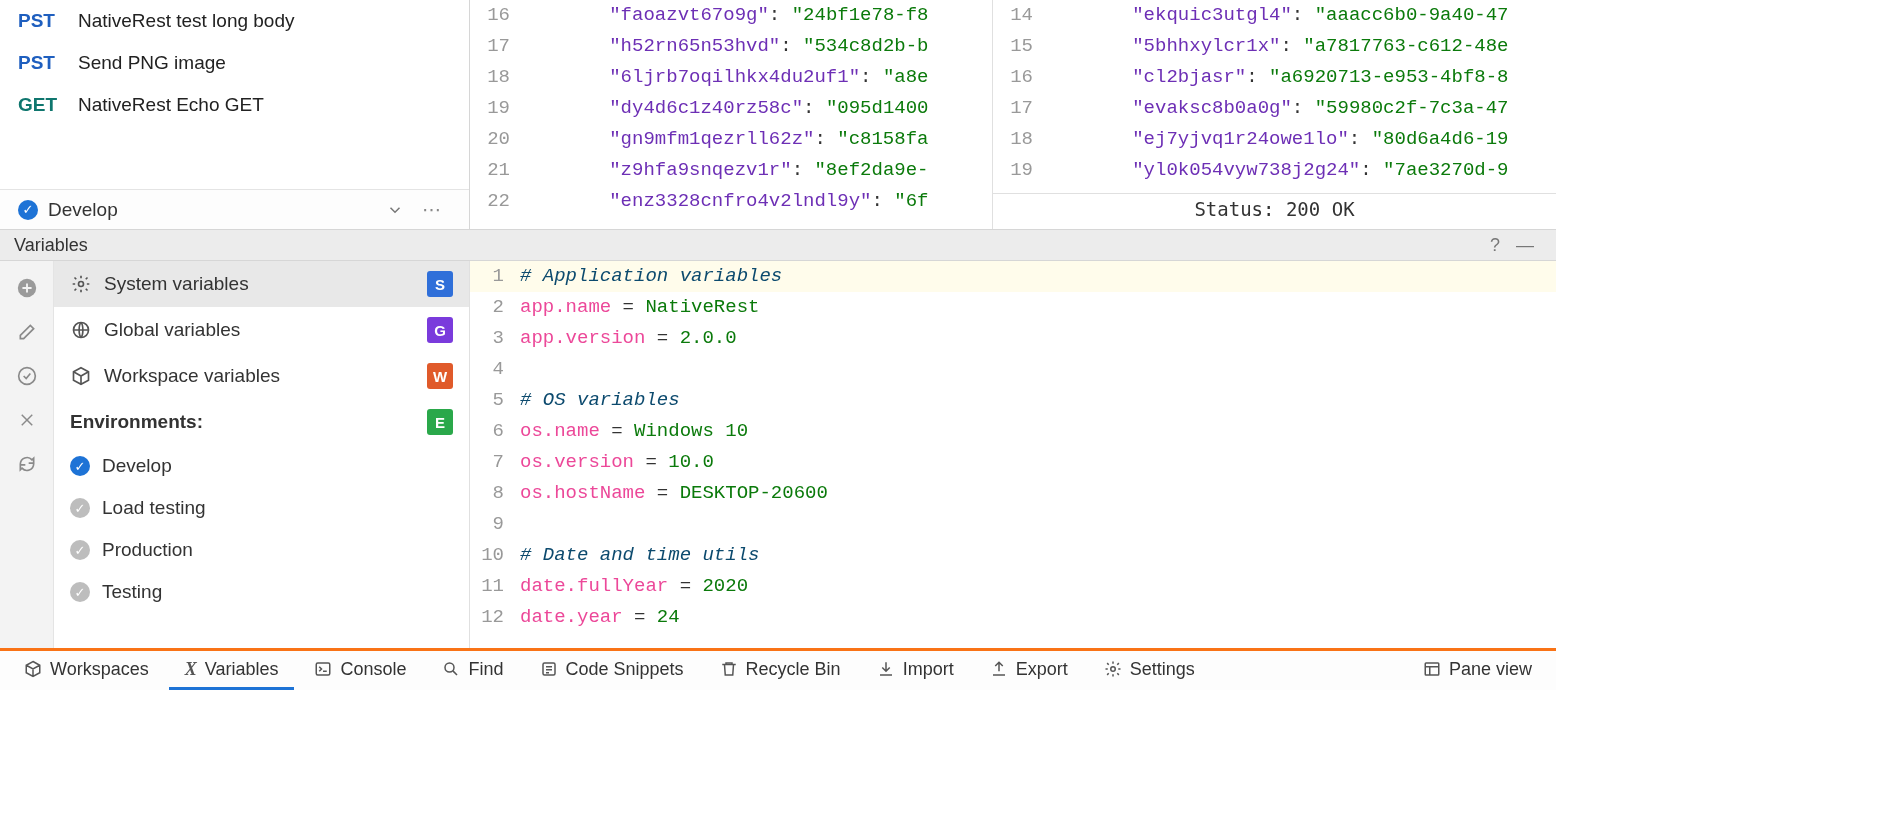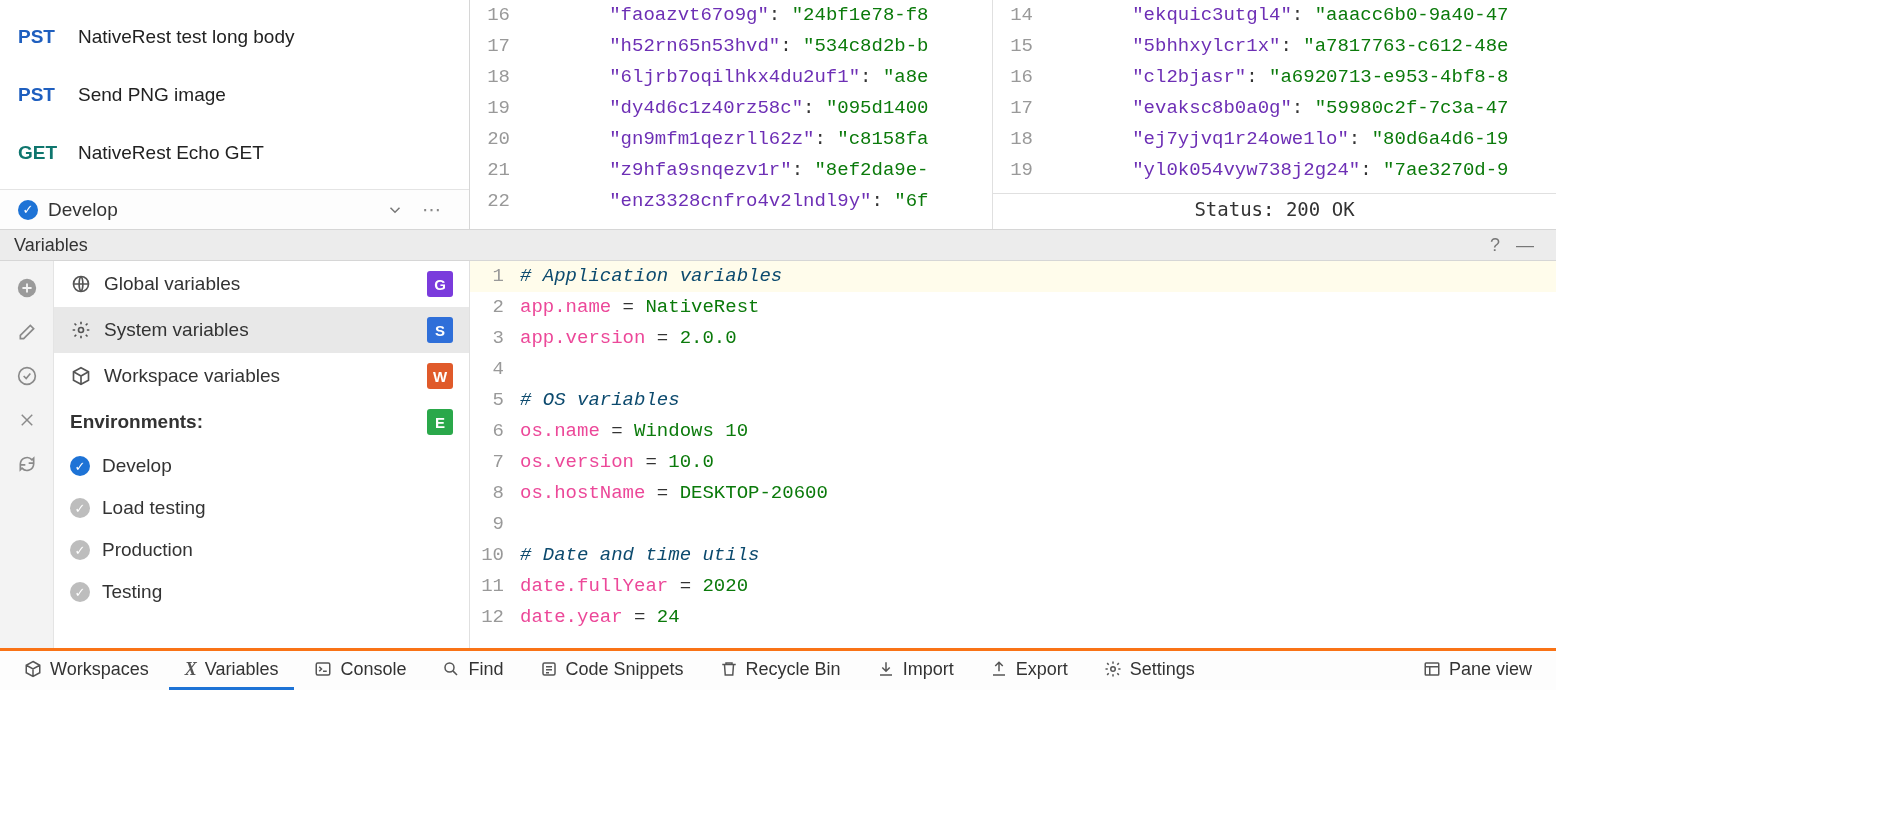--- a/index.html
+++ b/index.html
@@ -23,21 +23,20 @@
   }
   .req-list { flex: 1; background: #ffffff; }
   .req-item {
     display: flex;
     align-items: center;
     gap: 14px;
     padding: 10px 18px;
     cursor: pointer;
     font-size: 19px;
     color: #222;
-    margin-top: 16px;
   }
   .req-method-pst { color: #1f5fbf; font-weight: 700; width: 46px; }
   .req-method-get { color: #0f766e; font-weight: 700; width: 46px; }
   .env-bar {
     display: flex;
     align-items: center;
     gap: 10px;
     padding: 8px 18px;
     border-top: 1px solid #e4e4e4;
     background: #fdfdfd;
@@ -264,39 +263,39 @@
         </span>
       <span class="vicon">
           <svg width="20" height="20" viewBox="0 0 24 24" fill="none" stroke="currentColor" stroke-width="2">
             <path d="M4 12a8 8 0 0 1 14-5l2-2v6h-6"></path>
             <path d="M20 12a8 8 0 0 1-14 5l-2 2v-6h6"></path>
           </svg>
         </span>
     </div>
 
     <div class="vars-tree">
-      <div class="vars-tree-item">
-        <span class="ticon">
-            <svg width="20" height="20" viewBox="0 0 24 24" fill="none" stroke="#555" stroke-width="2">
-              <circle cx="12" cy="12" r="9"></circle>
-              <path d="M3 12h18M12 3c3 3 3 15 0 18M12 3c-3 3-3 15 0 18"></path>
-            </svg>
-          </span>
-        <span>Global variables</span>
-        <span class="badge b-g">G</span>
-      </div>
       <div class="vars-tree-item selected">
         <span class="ticon">
             <svg width="20" height="20" viewBox="0 0 24 24" fill="none" stroke="#555" stroke-width="2">
               <circle cx="12" cy="12" r="3"></circle>
               <path d="M12 2v3M12 19v3M4.2 4.2l2.1 2.1M17.7 17.7l2.1 2.1M2 12h3M19 12h3M4.2 19.8l2.1-2.1M17.7 6.3l2.1-2.1"></path>
             </svg>
           </span>
         <span>System variables</span>
         <span class="badge b-s">S</span>
+      </div>
+      <div class="vars-tree-item">
+        <span class="ticon">
+            <svg width="20" height="20" viewBox="0 0 24 24" fill="none" stroke="#555" stroke-width="2">
+              <circle cx="12" cy="12" r="9"></circle>
+              <path d="M3 12h18M12 3c3 3 3 15 0 18M12 3c-3 3-3 15 0 18"></path>
+            </svg>
+          </span>
+        <span>Global variables</span>
+        <span class="badge b-g">G</span>
       </div>
       <div class="vars-tree-item">
         <span class="ticon">
             <svg width="20" height="20" viewBox="0 0 24 24" fill="#555">
               <path d="M12 2l9 5v10l-9 5-9-5V7l9-5z" fill="none" stroke="#555" stroke-width="2"></path>
               <path d="M3 7l9 5 9-5M12 12v10" fill="none" stroke="#555" stroke-width="2"></path>
             </svg>
           </span>
         <span>Workspace variables</span>
         <span class="badge b-w">W</span>

